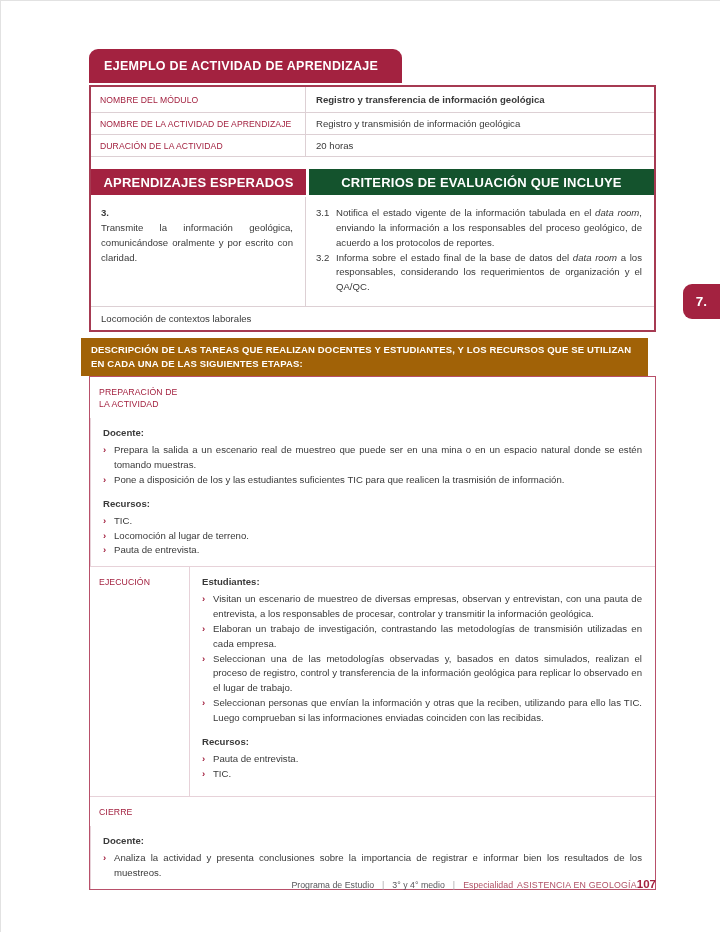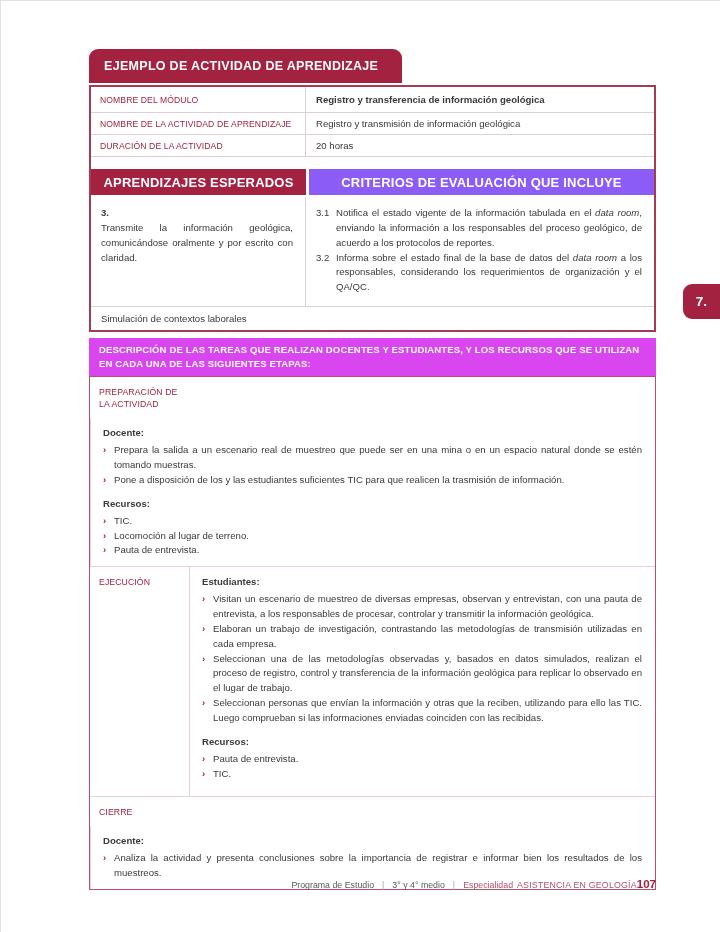--- a/index.html
+++ b/index.html
@@ -23,36 +23,36 @@
   .cell.label { width:215px; padding:4px 6px 4px 9px; color:#a32240;
                 font-size:8.6px; letter-spacing:.1px; border-right:1px solid #ddd0d4; }
   .cell.value { flex:1; padding:4px 6px 4px 10px; font-size:9.6px; color:#3a3a3a; }
   .cell.value.bold { font-weight:bold; }
   .r1 { min-height:26px; } .r2 { min-height:22px; } .r3 { min-height:22px; }
 
   .lt-header { display:flex; gap:3px; border-top:2px solid #fff; border-bottom:2px solid #fff; }
   .lt-header .hcell { height:26px; display:flex; align-items:center; justify-content:center;
                       color:#fff; font-size:13px; font-weight:bold; letter-spacing:.2px;margin-top:10px; }
   .lt-header .hleft { width:215px; background:#a32240; }
-  .lt-header .hright { flex:1; background:#8b5cf6; }
+  .lt-header .hright { flex:1; background:#14532d; }
 
   .content-row { border-bottom:1px solid #ddd0d4; min-height:110px; }
   .content-row .left { width:215px; padding:9px 12px 9px 10px; border-right:1px solid #ddd0d4;
                        font-size:9.6px; line-height:1.55; }
   .content-row .right { flex:1; padding:9px 12px 9px 10px; font-size:9.6px; line-height:1.55; }
   .ae-num { font-weight:bold; display:block; }
   .ae-text { text-align:justify; }
   .crit { display:flex; }
   .crit .cnum { width:20px; flex:none; }
   .crit .ctext { flex:1; text-align:justify; }
   .meth-row { min-height:23px; }
 
   
-  .banner { position:absolute; left:88px; top:337px; width:567px; min-height:35px;
-            background:#d946ef; color:#fff; font-size:9.5px; font-weight:bold;
+  .banner { position:absolute; left:80px; top:337px; width:567px; min-height:35px;
+            background:#a16207; color:#fff; font-size:9.5px; font-weight:bold;
             line-height:1.45; padding:5px 12px 5px 10px; letter-spacing:.15px; }
 
   
   .table2 { position:absolute; left:88px; top:375px; width:567px; border:1px solid #b8506a; background:#fff; }
   .stage-row { display:flex; border-bottom:1px solid #e7d2d9; }
   .stage-row:last-child { border-bottom:none; }
   .stage-label { width:99px; flex:none; padding:9px 4px 8px 9px; color:#a32240;
                  font-size:8.7px; line-height:1.4; letter-spacing:.1px; }
   .stage-content { flex:1; border-left:1px solid #e7d2d9; padding:8px 13px 8px 12px;
                    font-size:9.6px; line-height:1.55; }
@@ -113,21 +113,21 @@
           <span class="ctext"><span>Notifica el estado vigente de la información tabulada en el </span><i>data room</i><span>, enviando la información a los responsables del proceso geológico, de acuerdo a los protocolos de reportes.</span></span>
         </div>
         <div class="crit">
           <span class="cnum">3.2</span>
           <span class="ctext"><span>Informa sobre el estado final de la base de datos del </span><i>data room</i><span> a los responsables, considerando los requerimientos de organización y el QA/QC.</span></span>
         </div>
       </div>
     </div>
 
     <div class="row meth-row">
-      <div class="cell value">Simulación de contextos laborales</div>
+      <div class="cell value">Locomoción de contextos laborales</div>
     </div>
   </div>
 
   <div class="banner">DESCRIPCIÓN DE LAS TAREAS QUE REALIZAN DOCENTES Y ESTUDIANTES, Y LOS RECURSOS QUE SE UTILIZAN EN CADA UNA DE LAS SIGUIENTES ETAPAS:</div>
 
   <div class="table2">
 
     <div class="stage-row s-prep">
       <div class="stage-label">PREPARACIÓN DE LA ACTIVIDAD</div>
       <div class="stage-content">

